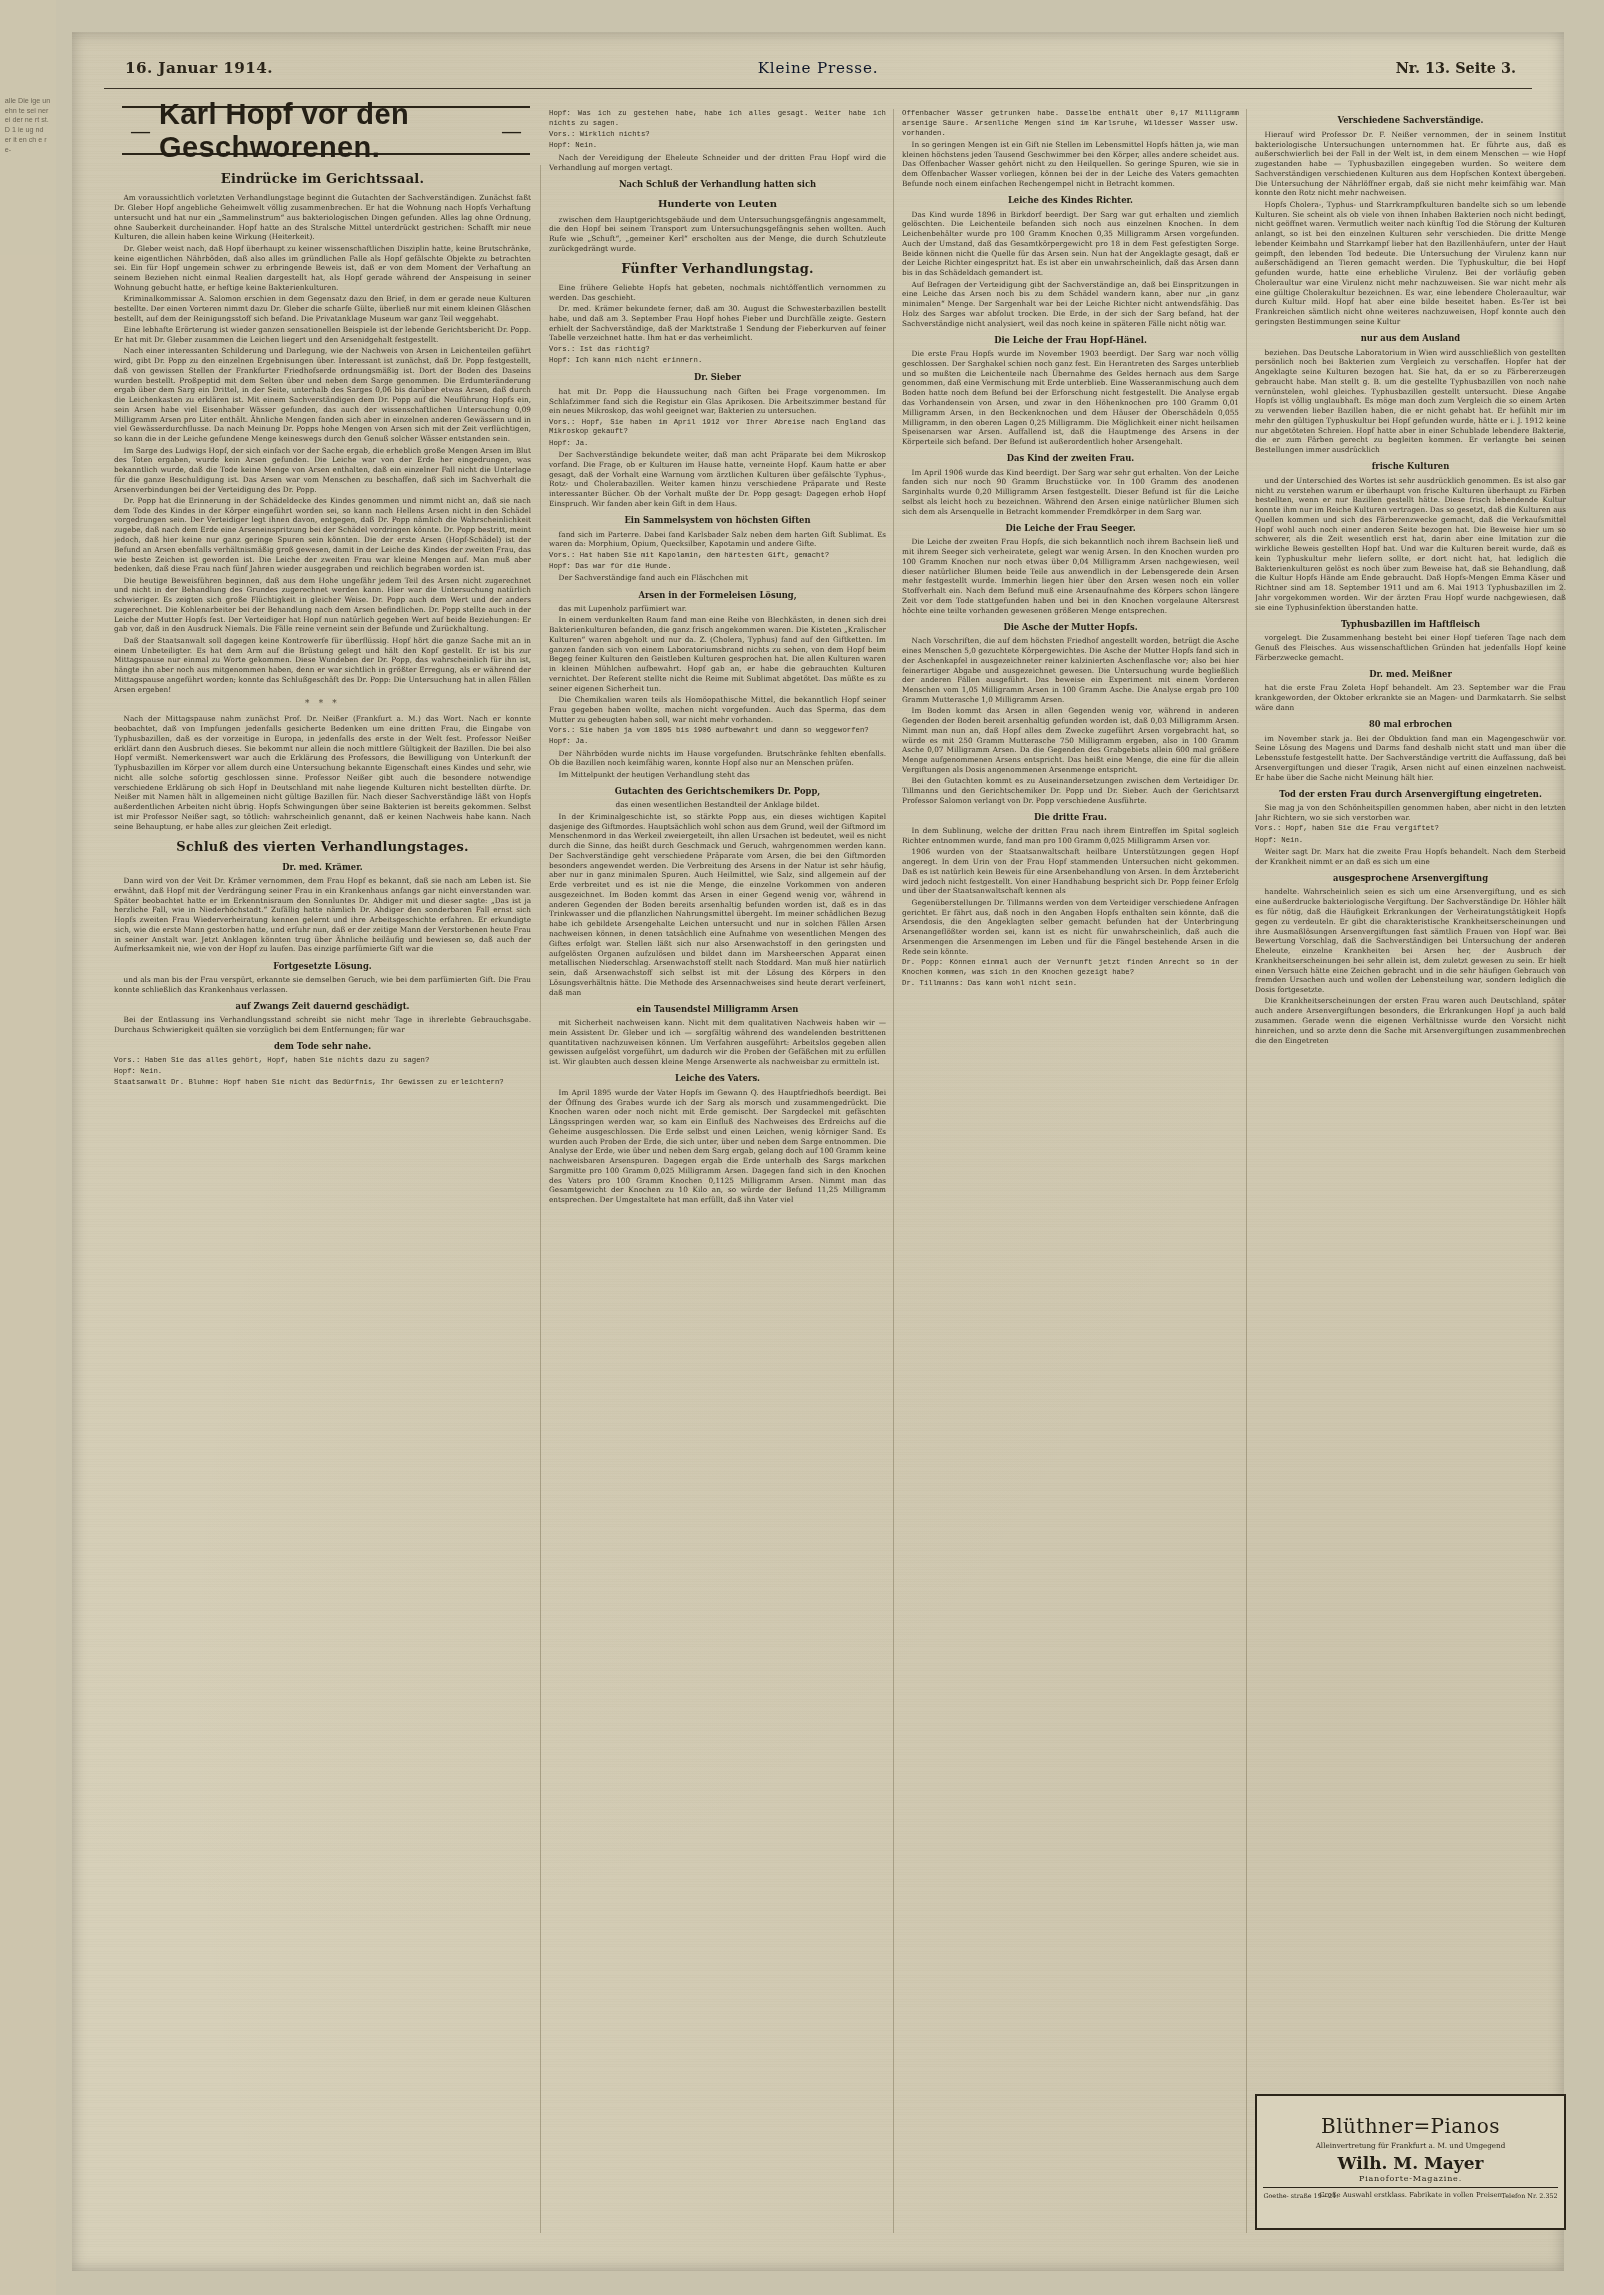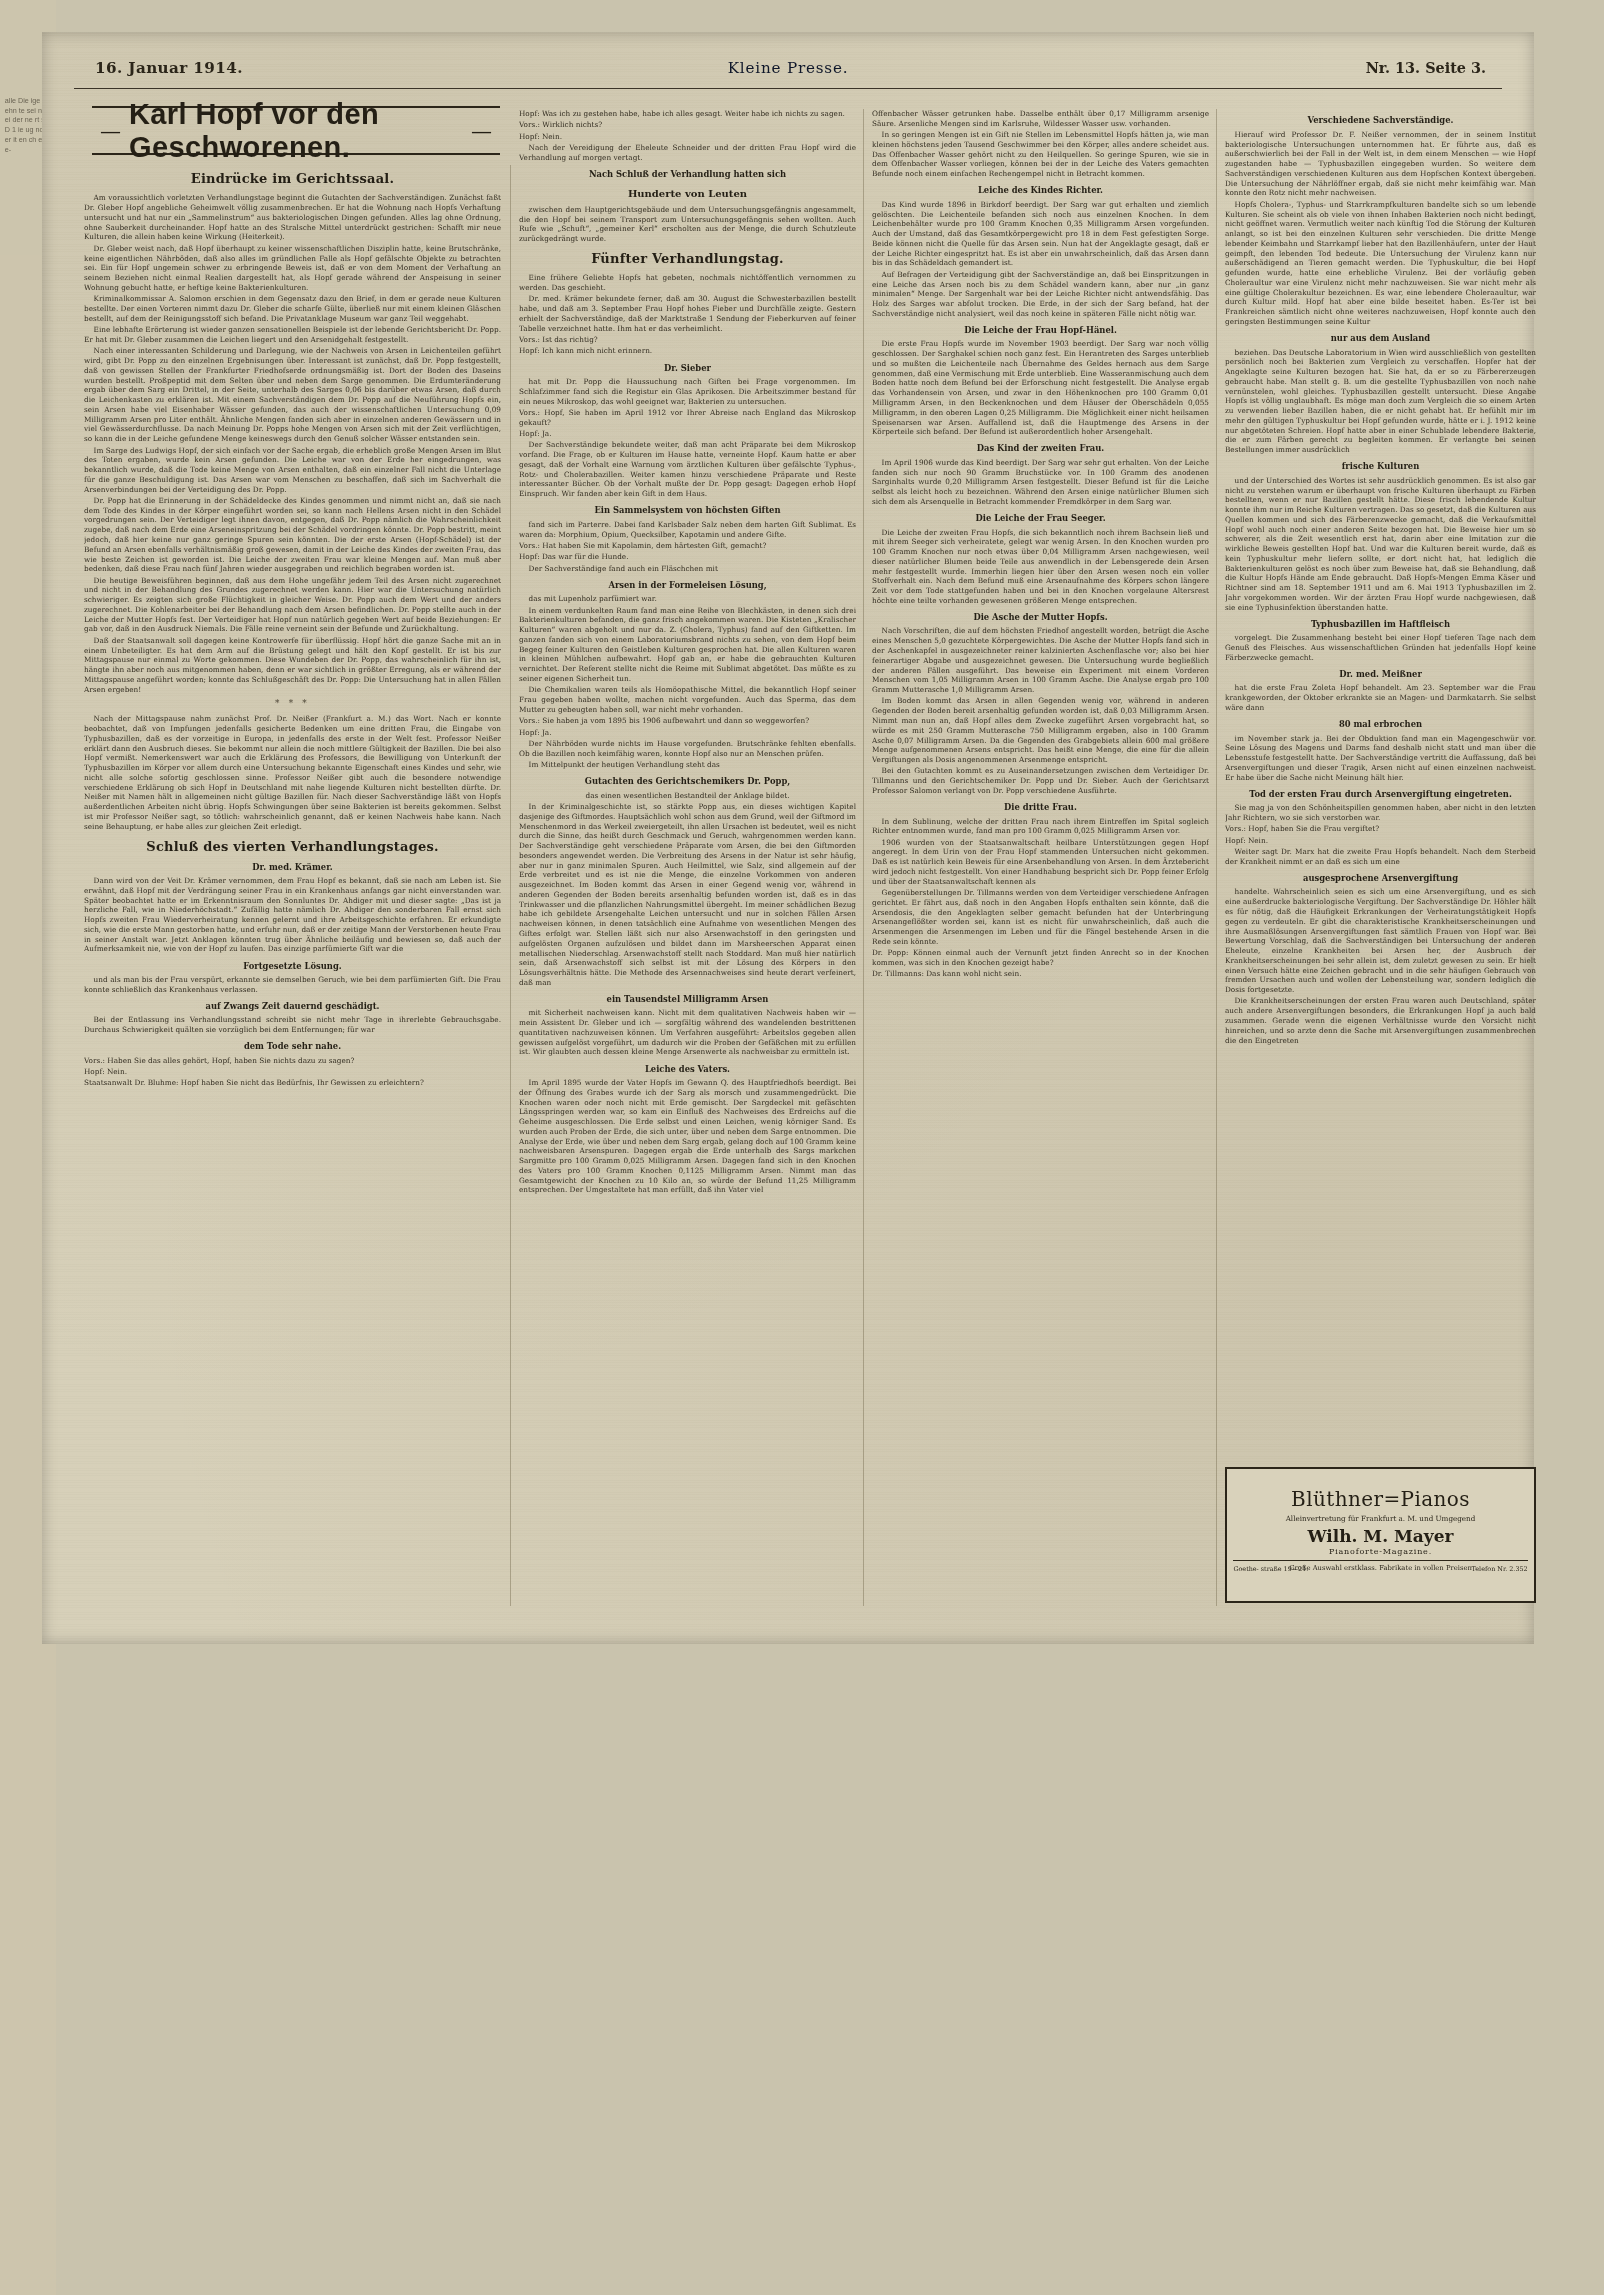--- a/index.html
+++ b/index.html
@@ -4,22 +4,22 @@
 <style>
   html,body{margin:0;padding:0;}
   body{
     width:1605px;height:2295px;
     background:#c9c3ad;
     font-family:"DejaVu Serif", serif;
     overflow:hidden;
   }
   .page{
     position:absolute;
-    left:42px;top:32px;
-    width:1492px;height:1612px;
+    left:72px;top:32px;
+    width:1492px;height:2239px;
     background:#d6cfb8;
     box-shadow:0 0 14.4px rgba(0,0,0,.25) inset;
   }
   .paper-texture{
     position:absolute;inset:0;
     background:
       repeating-linear-gradient(0deg, rgba(0,0,0,0.012) 0px, rgba(0,0,0,0.012) 0.8px, rgba(255,255,255,0.02) 0.8px, rgba(255,255,255,0.02) 2.4px),
       radial-gradient(ellipse at 20% 10%, rgba(120,105,70,.10), transparent 60%),
       radial-gradient(ellipse at 85% 75%, rgba(120,105,70,.12), transparent 65%);
     pointer-events:none;
@@ -75,21 +75,21 @@
     text-align:center;font-size:13px;font-weight:bold;margin:6.4px 0 5.6px;letter-spacing:0.2px;color:#241f15;
     font-family:"DejaVu Serif",serif;
   }
   h3.sub2{
     text-align:center;font-size:10px;font-weight:bold;margin:7.2px 0 4px;color:#241f15;
   }
   h4.sub3{
     text-align:center;font-size:8.4px;font-weight:bold;margin:6.4px 0 3.2px;color:#241f15;
   }
   p{margin:0 0 1.6px;text-indent:9.6px;}
-  p.noind{text-indent:0;}
+  p.noind{text-indent:0;font-family:Liberation Mono, monospace;}
   .center{text-align:center;text-indent:0;}
   .sep{
     text-align:center;margin:4px 0;font-size:8.8px;letter-spacing:3.2px;color:#4a4334;text-indent:0;
   }
   .ad{
     position:absolute;left:1141px;bottom:22.5px;width:311px;height:136px;
     border:2.4px double #2b2519;background:#d9d2bb;
     box-sizing:border-box;padding:4.8px 6.4px;text-align:center;color:#241f15;
   }
   .ad .ad-title{font-size:20px;font-weight:normal;letter-spacing:0.4px;margin-top:14px;}

